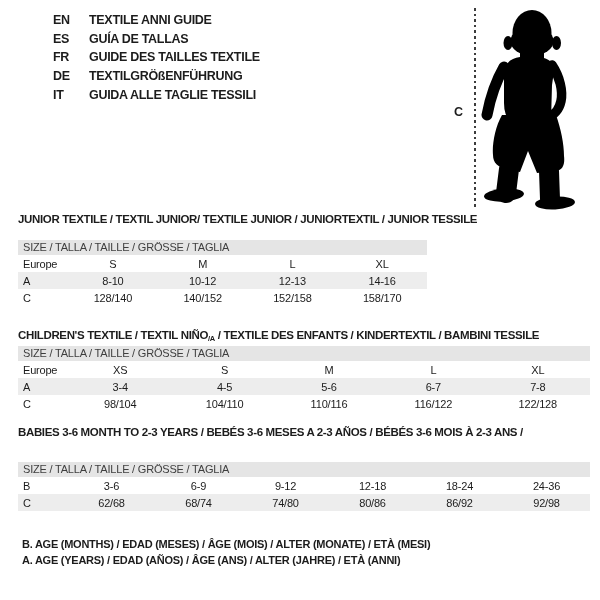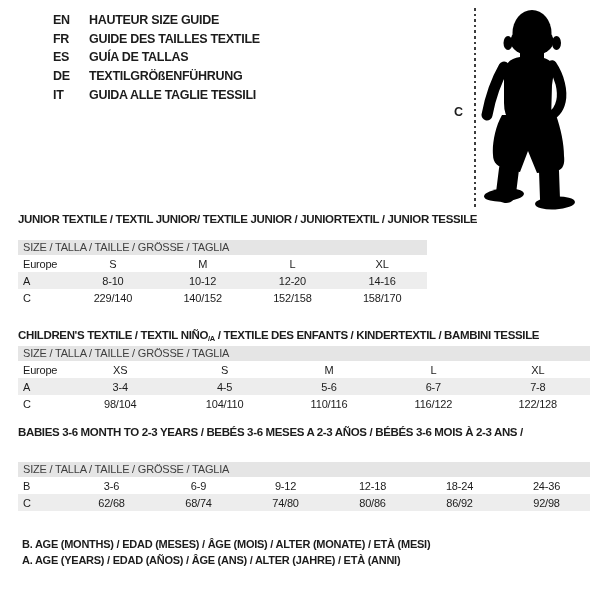--- a/index.html
+++ b/index.html
@@ -48,29 +48,29 @@
   
   .footnotes{left:22px;top:536px;}
   .footnote{font-weight:700;font-size:11px;line-height:16px;letter-spacing:-0.25px;white-space:nowrap;}
 </style>
 </head>
 <body>
 
 <div class="abs lang-block">
   <div class="lang-row">
     <span class="lang-code">EN</span>
-    <span class="lang-title">HAUTEUR SIZE GUIDE</span>
+    <span class="lang-title">TEXTILE ANNI GUIDE</span>
+  </div>
+  <div class="lang-row">
+    <span class="lang-code">ES</span>
+    <span class="lang-title">GUÍA DE TALLAS</span>
   </div>
   <div class="lang-row">
     <span class="lang-code">FR</span>
     <span class="lang-title">GUIDE DES TAILLES TEXTILE</span>
-  </div>
-  <div class="lang-row">
-    <span class="lang-code">ES</span>
-    <span class="lang-title">GUÍA DE TALLAS</span>
   </div>
   <div class="lang-row">
     <span class="lang-code">DE</span>
     <span class="lang-title">TEXTILGRÖßENFÜHRUNG</span>
   </div>
   <div class="lang-row">
     <span class="lang-code">IT</span>
     <span class="lang-title">GUIDA ALLE TAGLIE TESSILI</span>
   </div>
 </div>
@@ -122,26 +122,26 @@
         <td class="lbl">Europe</td>
         <td>S</td>
         <td>M</td>
         <td>L</td>
         <td>XL</td>
       </tr>
       <tr class="stripe">
         <td class="lbl">A</td>
         <td>8-10</td>
         <td>10-12</td>
-        <td>12-20</td>
+        <td>12-13</td>
         <td>14-16</td>
       </tr>
       <tr>
         <td class="lbl">C</td>
-        <td>229/140</td>
+        <td>128/140</td>
         <td>140/152</td>
         <td>152/158</td>
         <td>158/170</td>
       </tr>
     </tbody>
   </table>
 </div>
 
 <div class="abs section-title" style="left:18px;top:327px;"><span>CHILDREN'S TEXTILE / TEXTIL NIÑO</span><span class="sub">/A</span><span> / TEXTILE DES ENFANTS / KINDERTEXTIL / BAMBINI TESSILE</span></div>
 

